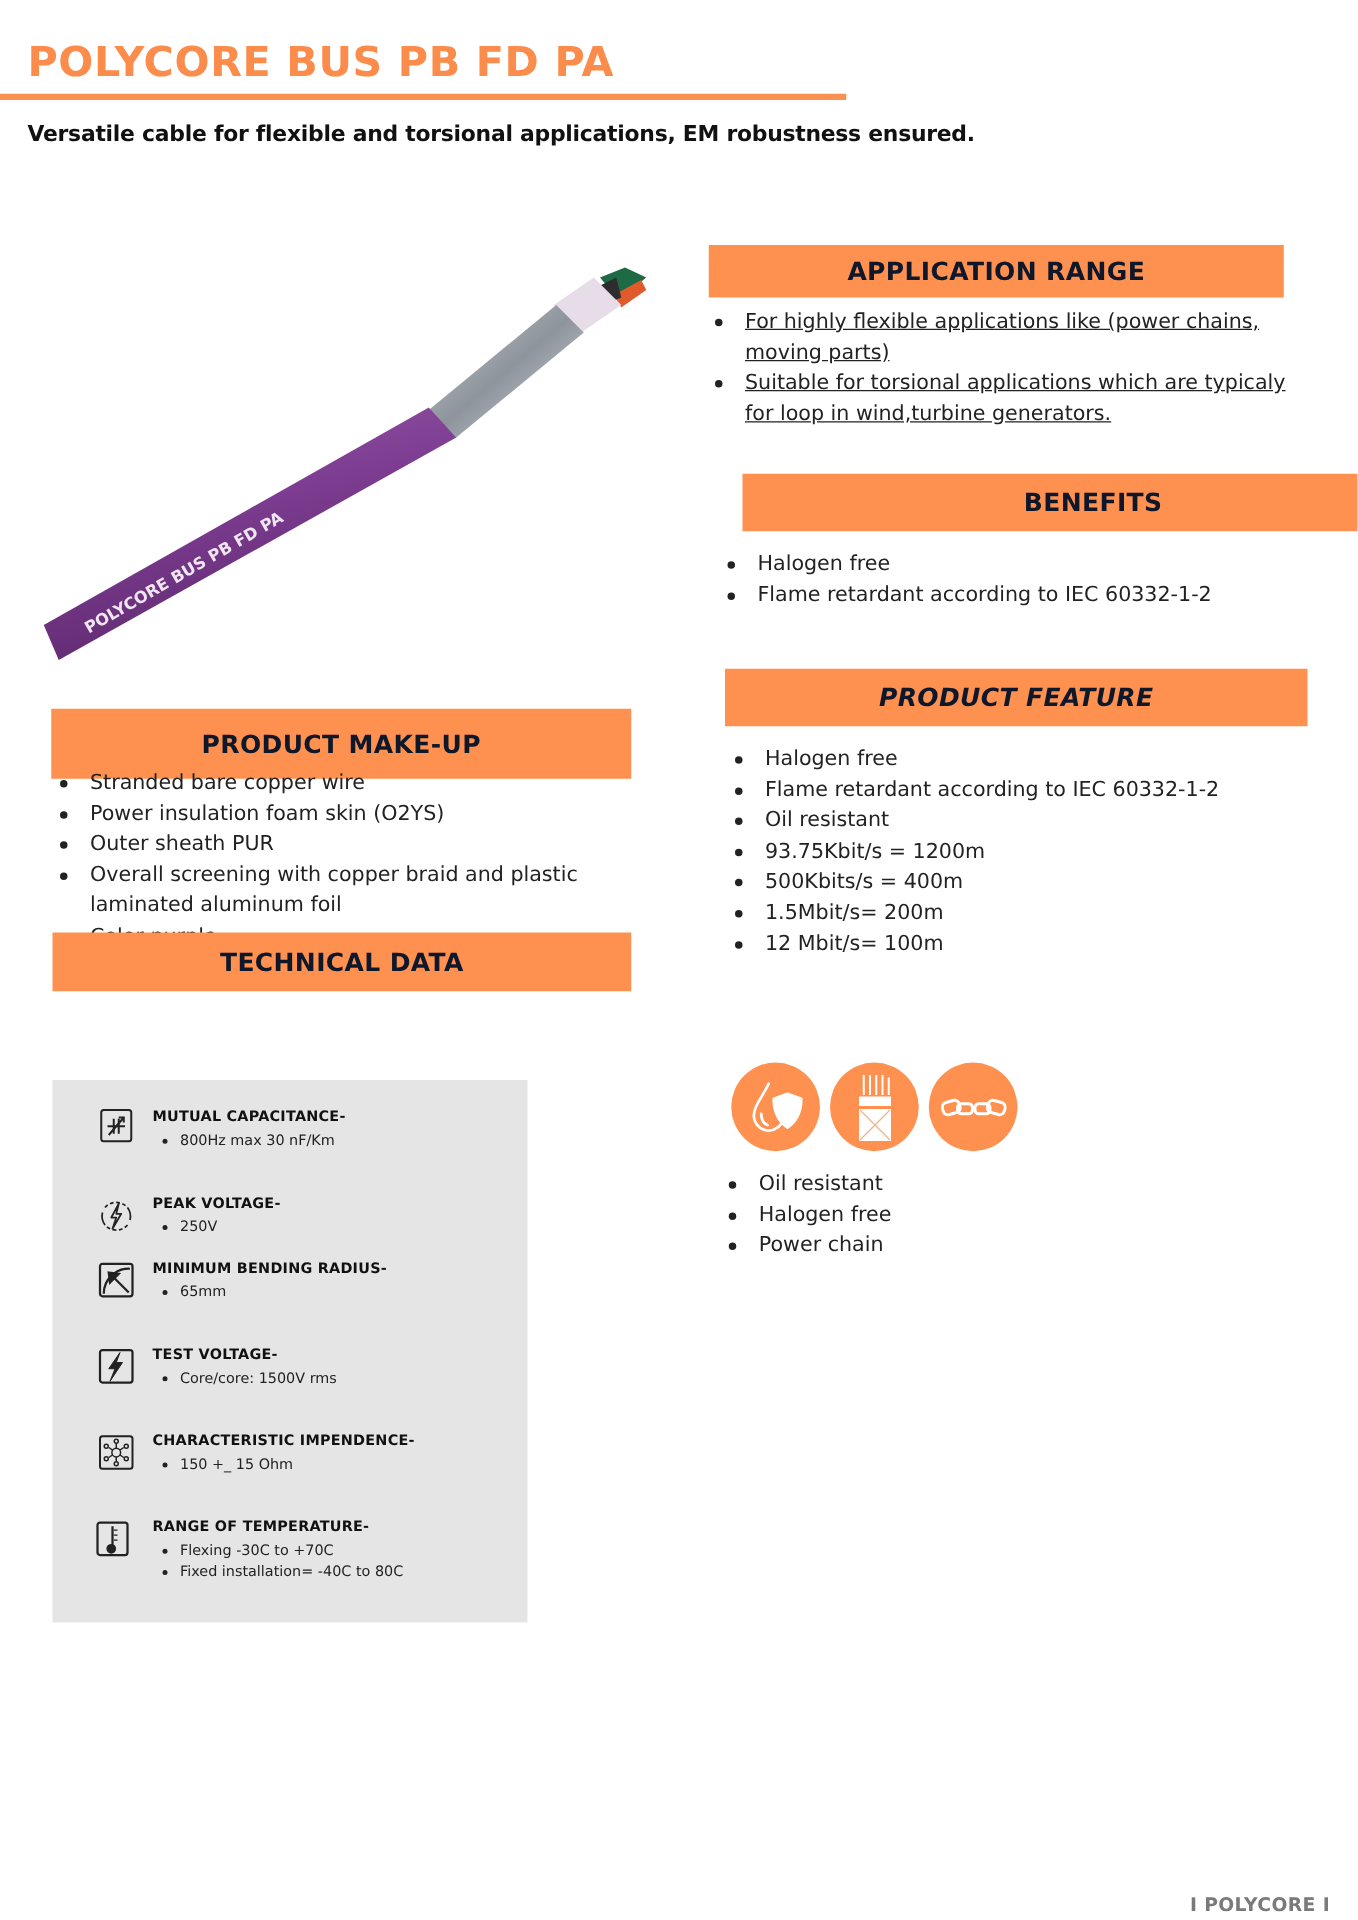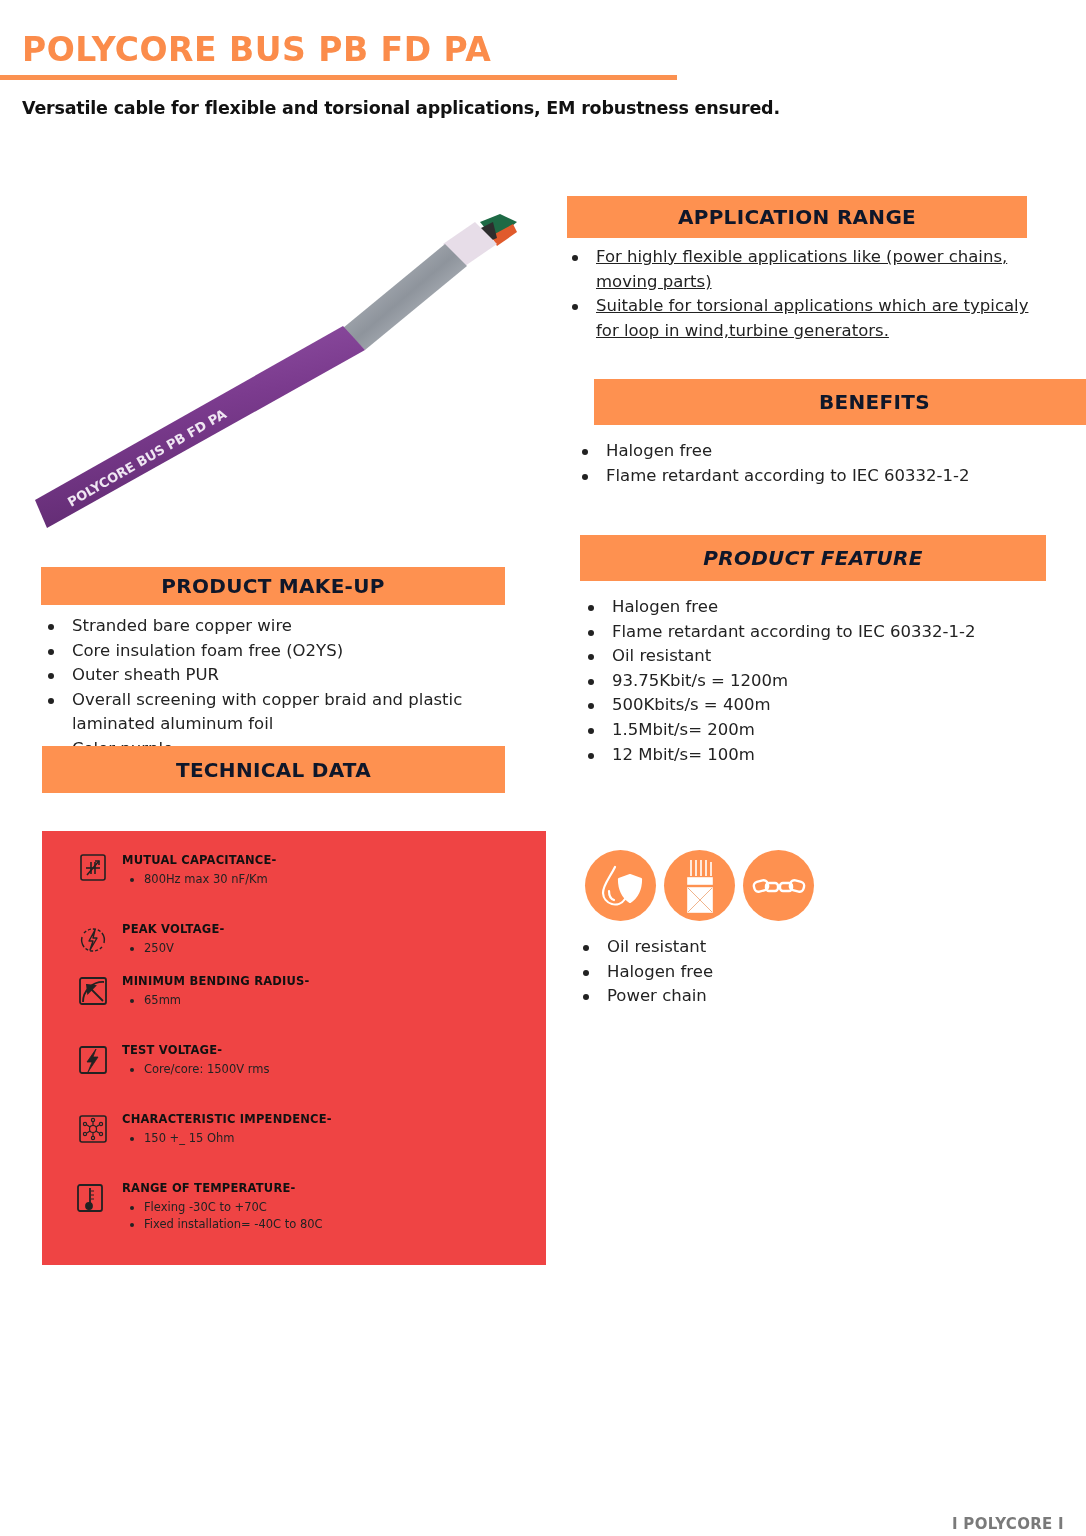--- a/index.html
+++ b/index.html
@@ -11,21 +11,21 @@
   .subtitle { position: absolute; left: 22px; top: 98px; font-weight: bold; font-size: 17.5px; color: #111; letter-spacing: -0.2px; }
 
   .cable { position: absolute; left: 25px; top: 200px; width: 510px; height: 340px; }
 
   .section-head { position: absolute; background: #fe9150; color: #0f172a; font-weight: bold; font-size: 20px; display: flex; align-items: center; justify-content: center; letter-spacing: 0.3px; }
 
   ul.bullets { position: absolute; list-style: none; font-size: 16.5px; line-height: 24.6px; color: #222; }
   ul.bullets li { position: relative; padding-left: 30px; }
   ul.bullets li::before { content: ""; position: absolute; left: 6px; top: 10px; width: 6px; height: 6px; border-radius: 50%; background: #222; }
 
-  .tech-panel { position: absolute; left: 42px; top: 831px; width: 504px; height: 434px; background: #ef4444; }
+  .tech-panel { position: absolute; left: 42px; top: 864px; width: 380px; height: 434px; background: #e5e5e5; }
   .tech-item { position: absolute; left: 0; width: 463px; }
   .tech-icon { position: absolute; left: 36px; width: 30px; height: 30px; }
   .tech-label { position: absolute; left: 80px; top: 0; font-weight: bold; font-size: 11.5px; color: #111; letter-spacing: 0.2px; }
   .tech-values { position: absolute; left: 80px; top: 18px; list-style: none; font-size: 11.5px; line-height: 17px; color: #222; }
   .tech-values li { position: relative; padding-left: 22px; }
   .tech-values li::before { content: ""; position: absolute; left: 8px; top: 7px; width: 4px; height: 4px; border-radius: 50%; background: #222; }
 
   .feat-icon { position: absolute; top: 850px; width: 71px; height: 71px; border-radius: 50%; background: #fe9150; display: flex; align-items: center; justify-content: center; }
 
   .footer { position: absolute; right: 22px; top: 1515px; font-weight: bold; font-size: 15px; color: #7a7a7a; letter-spacing: 0.3px; margin-left: 41px; }
@@ -116,26 +116,26 @@
     <rect x="28" y="8" width="12" height="8" rx="3"></rect>
     <rect x="38" y="6" width="14" height="10" rx="4" transform="rotate(15 45 11)"></rect>
   </svg>
 </div>
 <ul class="bullets" style="left:577px; top:935px; width:300px;">
   <li>Oil resistant</li>
   <li>Halogen free</li>
   <li>Power chain</li>
 </ul>
 
-<div class="section-head" style="left:41px; top:567px; width:464px; height:38px;">
+<div class="section-head" style="left:41px; top:567px; width:464px; height:56px;">
   <span>PRODUCT MAKE-UP</span>
 </div>
 <ul class="bullets" style="left:42px; top:614px; width:460px;">
   <li>Stranded bare copper wire</li>
-  <li>Core insulation foam free (O2YS)</li>
+  <li>Power insulation foam skin (O2YS)</li>
   <li>Outer sheath PUR</li>
   <li>Overall screening with copper braid and plastic laminated aluminum foil</li>
   <li>Color purple</li>
 </ul>
 
 <div class="section-head" style="left:42px; top:746px; width:463px; height:47px;">
   <span>TECHNICAL DATA</span>
 </div>
 <div class="tech-panel">
 

